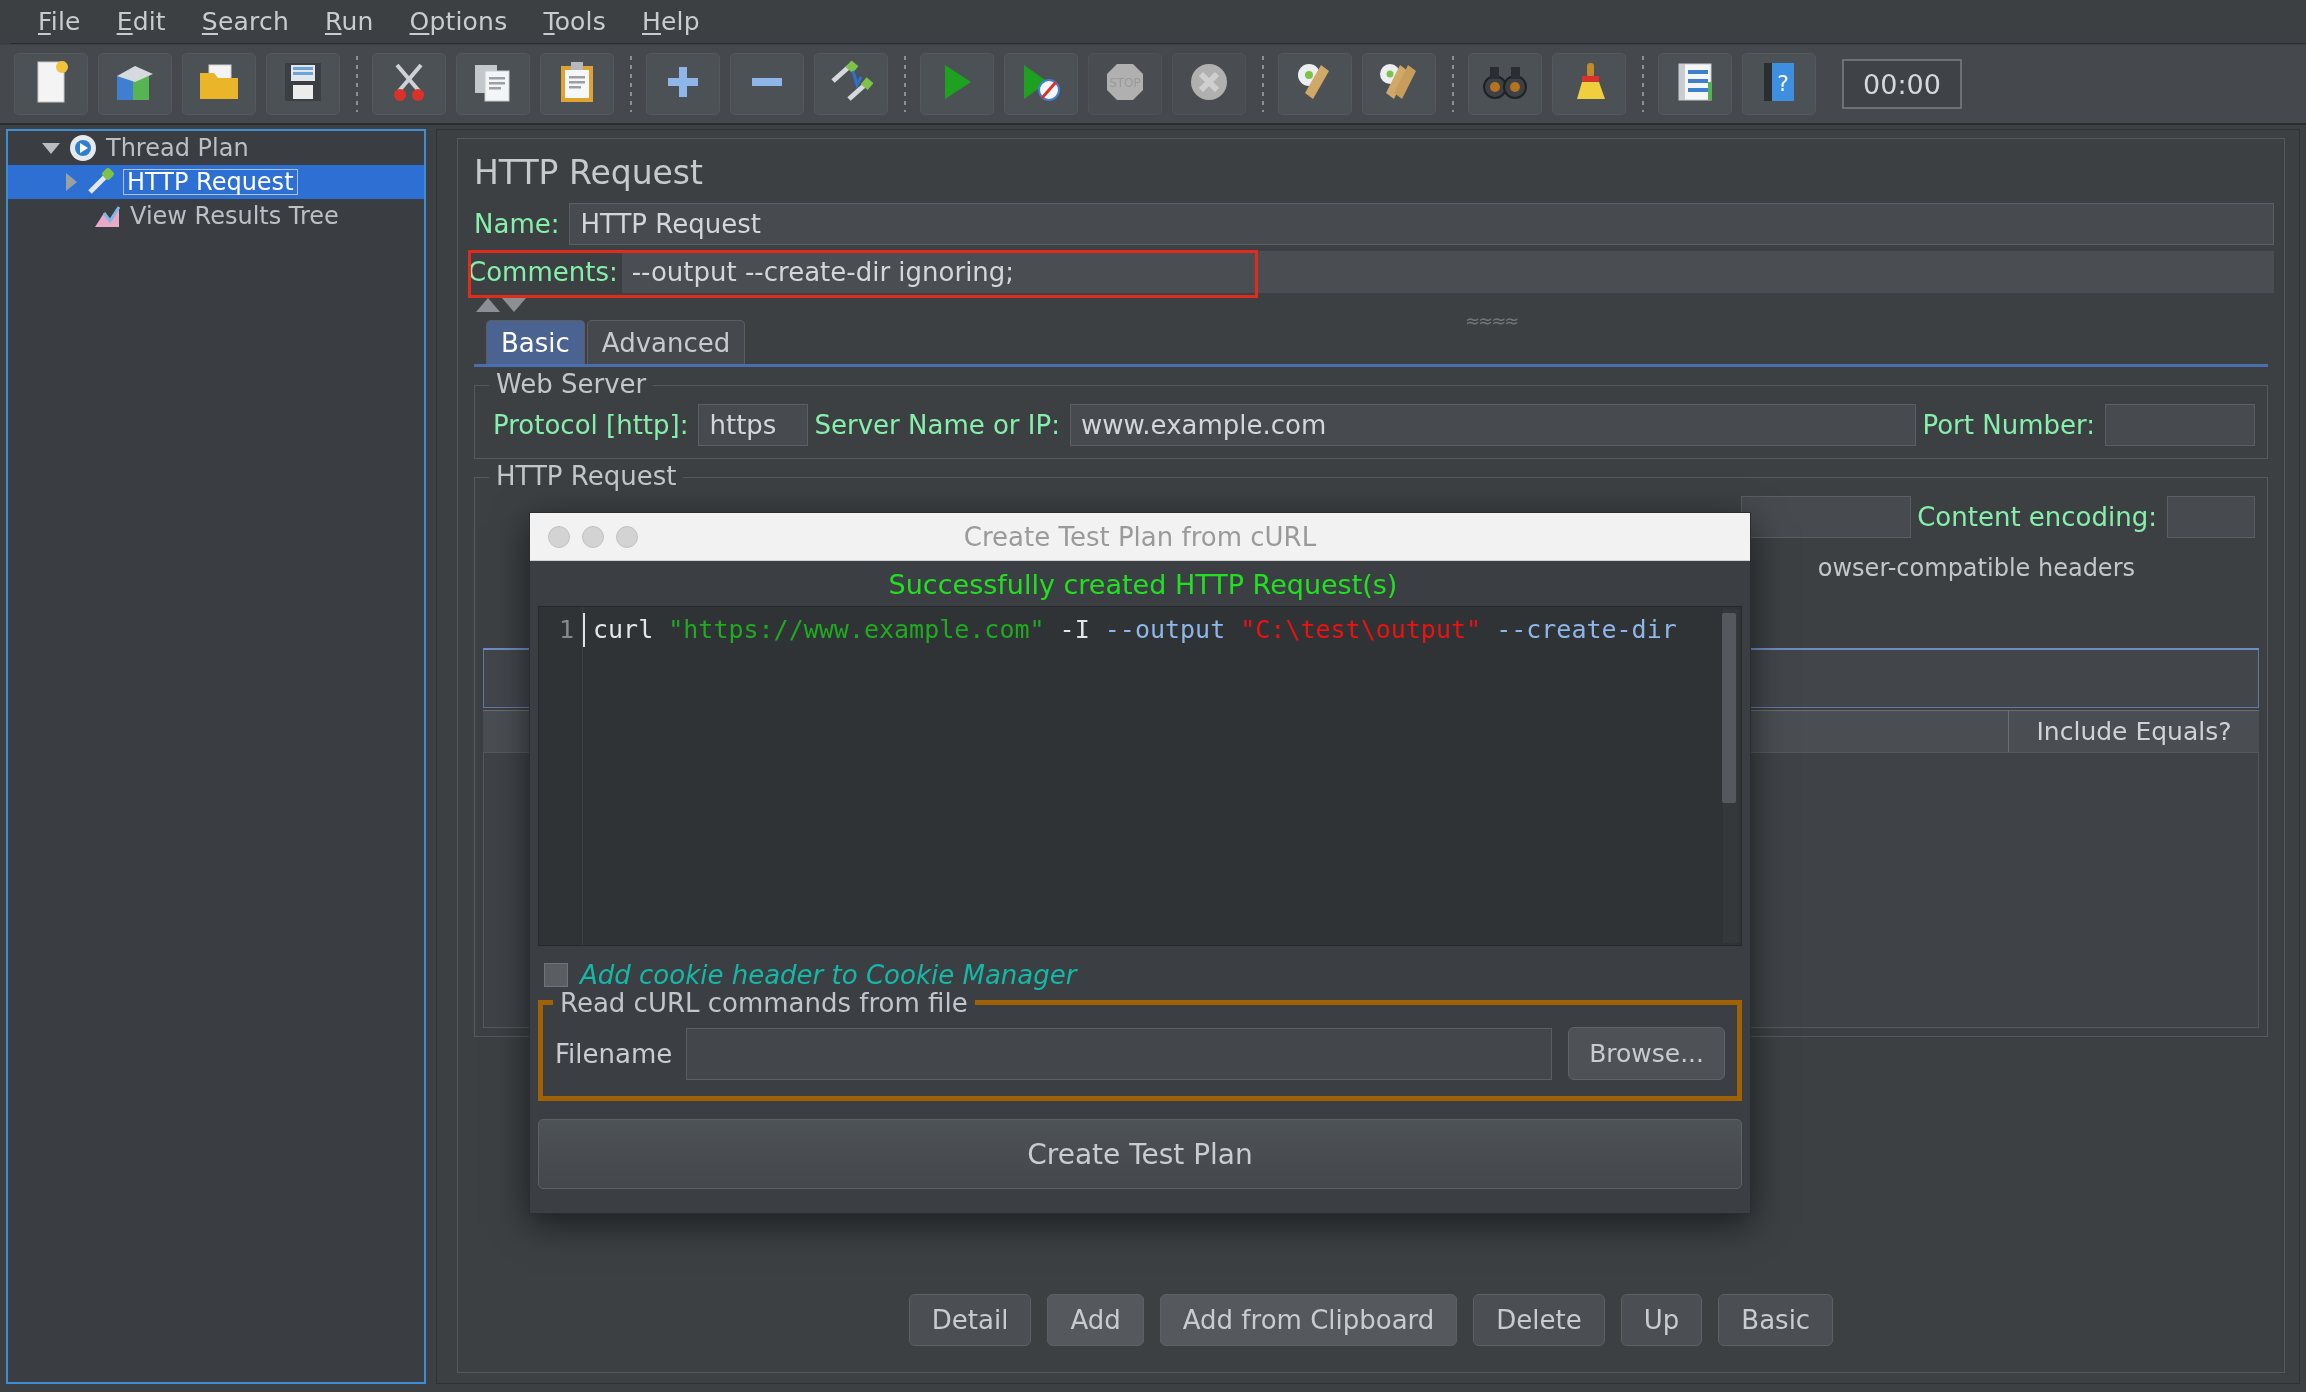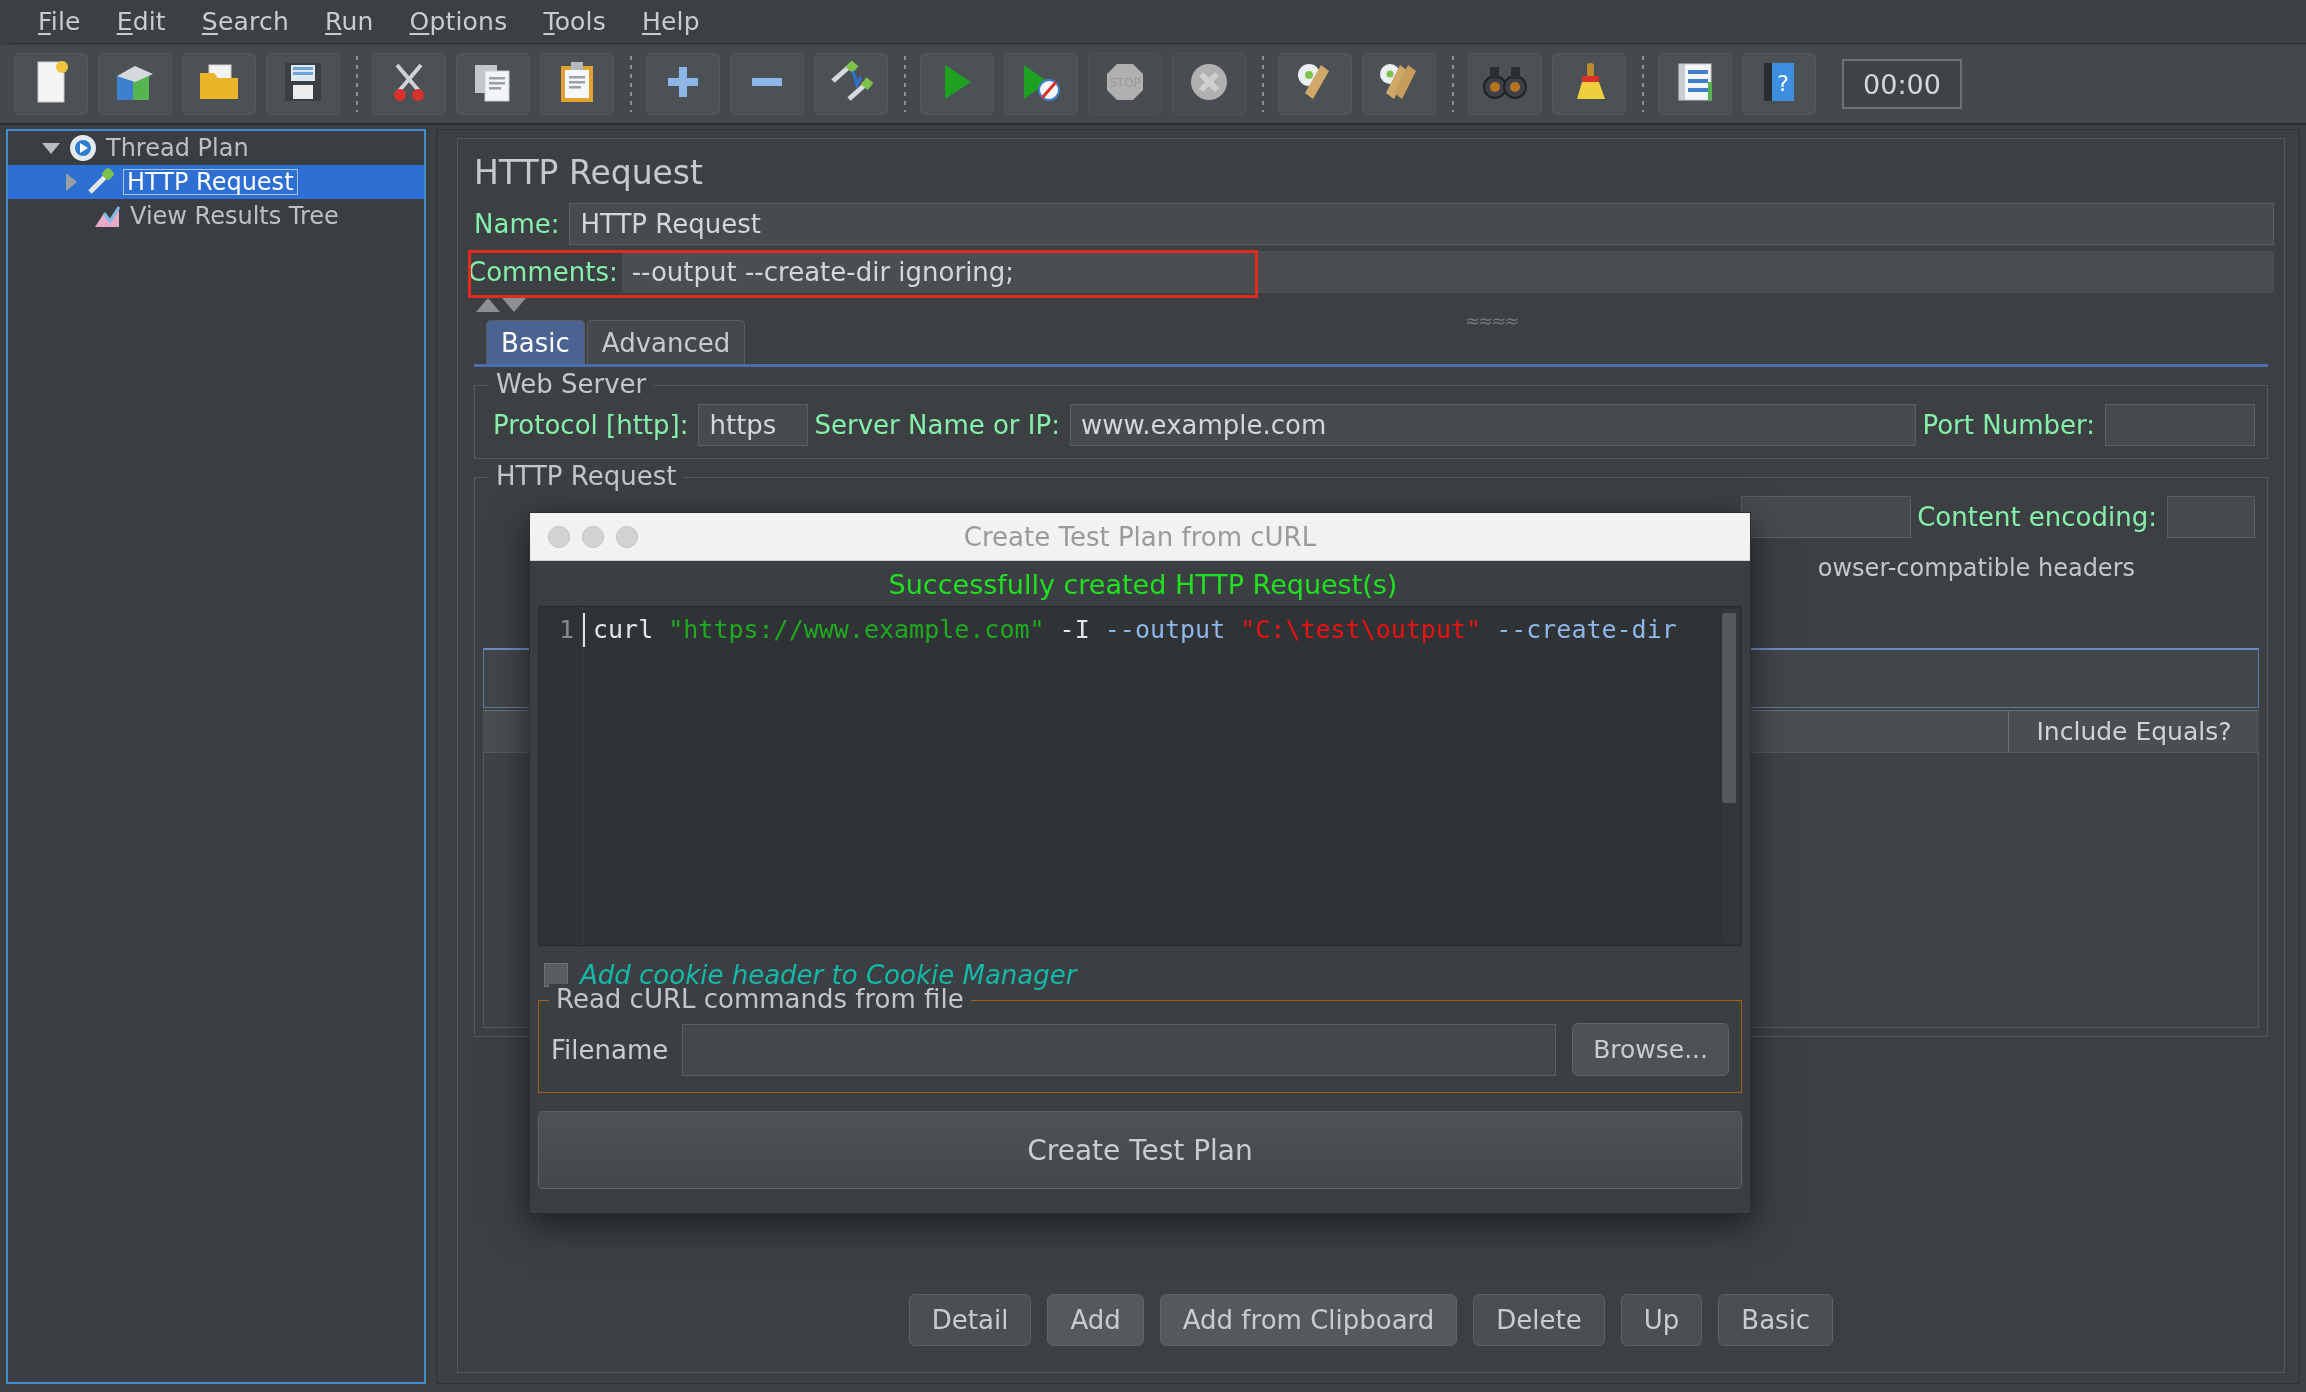--- a/index.html
+++ b/index.html
@@ -168,34 +168,34 @@
     font-size: 25px; color: #e3e6e8; white-space: nowrap; position: relative;
   }
   .code .caret { position: absolute; left: 0; top: 6px; width: 2px; height: 34px; background: #dfe2e4; }
   .tok-str-green { color: #1faa1f; }
   .tok-str-red { color: #ee1111; }
   .tok-opt { color: #8fb6e8; }
   .ed-scroll { position: absolute; right: 2px; top: 2px; width: 16px; bottom: 2px; background: #34383b; }
   .ed-thumb { position: absolute; right: 3px; top: 4px; width: 14px; height: 190px; background: #55595d; border-radius: 2px; }
 
   .dlg-check { display: flex; align-items: center; padding: 14px 0 10px 14px; color: #14b8a6; font-size: 26px; font-style: italic; }
-  .dlg-group { position: relative; margin: 0 8px; border: 1px solid #a16207; padding: 22px 12px 16px 12px; }
+  .dlg-group { position: relative; margin: 0 8px; border: 5px solid #a16207; padding: 22px 12px 16px 12px; }
   .dlg-group .gtitle {
     position: absolute; top: -17px; left: 10px; background: #3b3f43; padding: 0 7px;
     color: #c2c6c9; font-size: 26px;
   }
   .file-row { display: flex; align-items: center; }
   .file-label { color: #c9cdd0; font-size: 26px; margin-right: 14px; }
   .file-input { flex: 1; height: 52px; background: #43474b; border: 1px solid #5a5e62; }
   .browse-btn {
     margin-left: 16px; background: #4e5256; border: 1px solid #60646a; border-radius: 6px;
     color: #c8cccf; font-size: 25px; padding: 11px 20px;
   }
   .create-btn {
-    margin: 18px 8px 0 8px; height: 78px;
+    margin: 18px 8px 0 8px; height: 70px;
     background: linear-gradient(#4d5256,#44484c);
     border: 1px solid #5e6266; border-radius: 5px;
     color: #c9cdd0; font-size: 28px;
     display: flex; align-items: center; justify-content: center;
   }
 </style>
 </head>
 <body>
 
 <div class="app">

